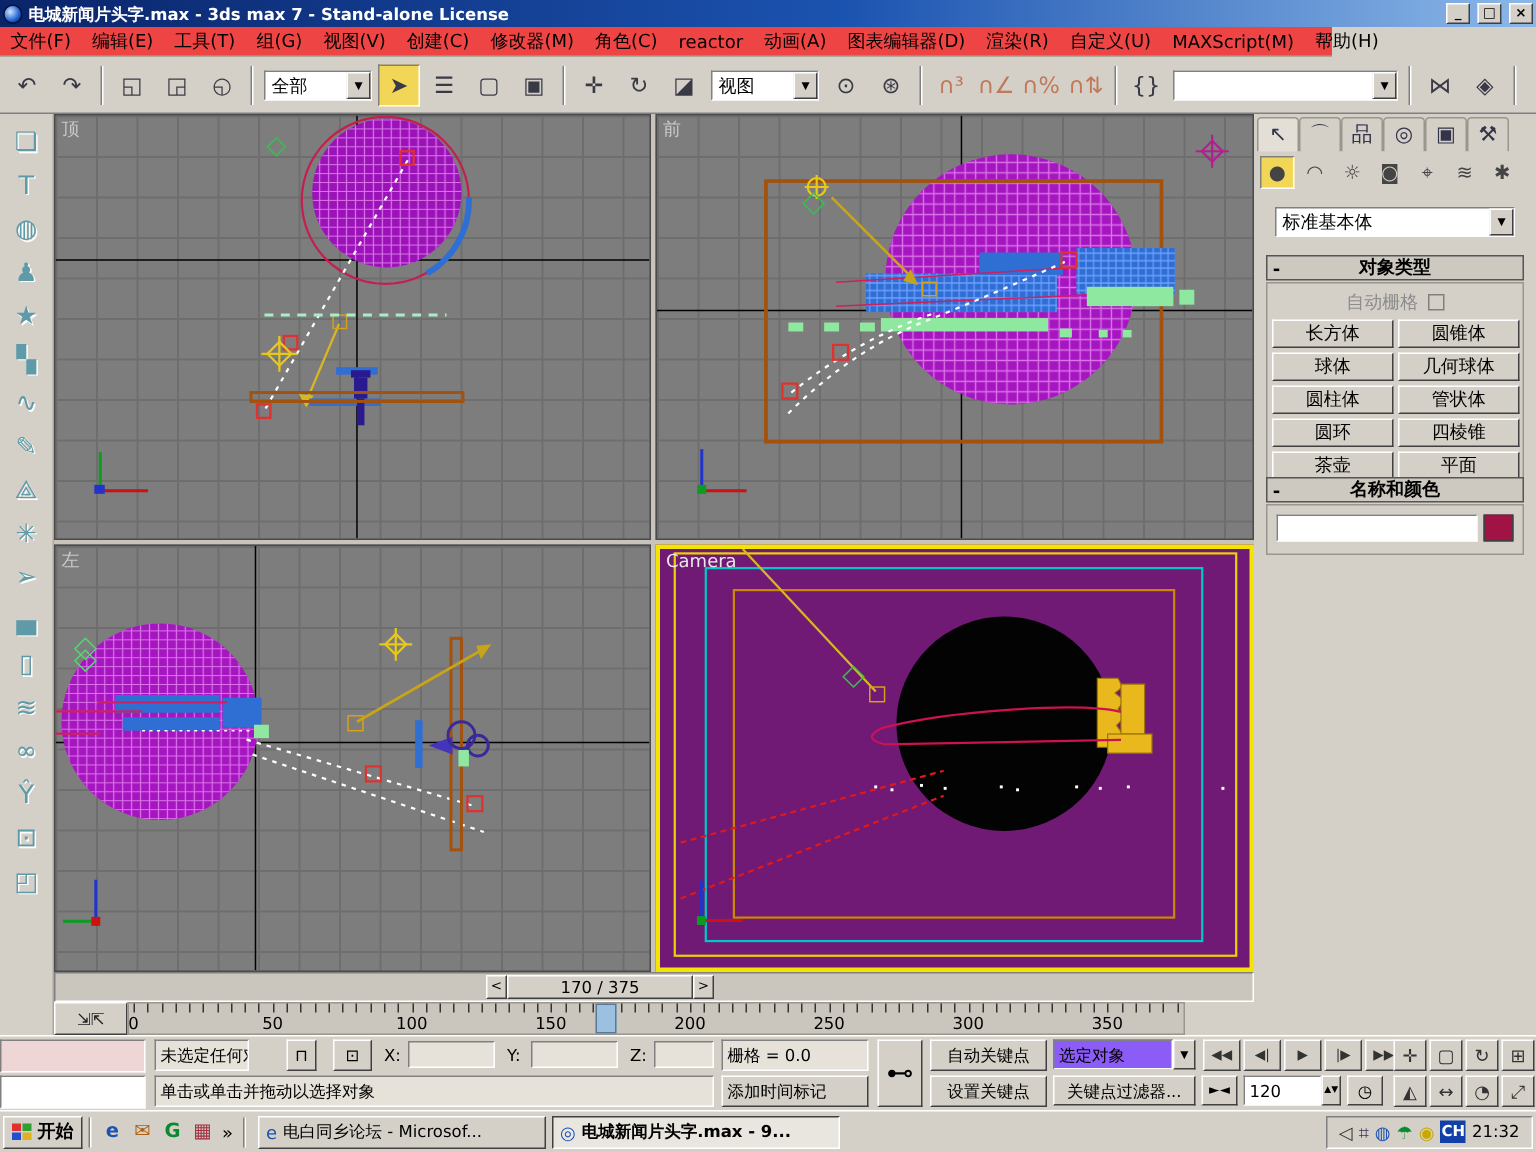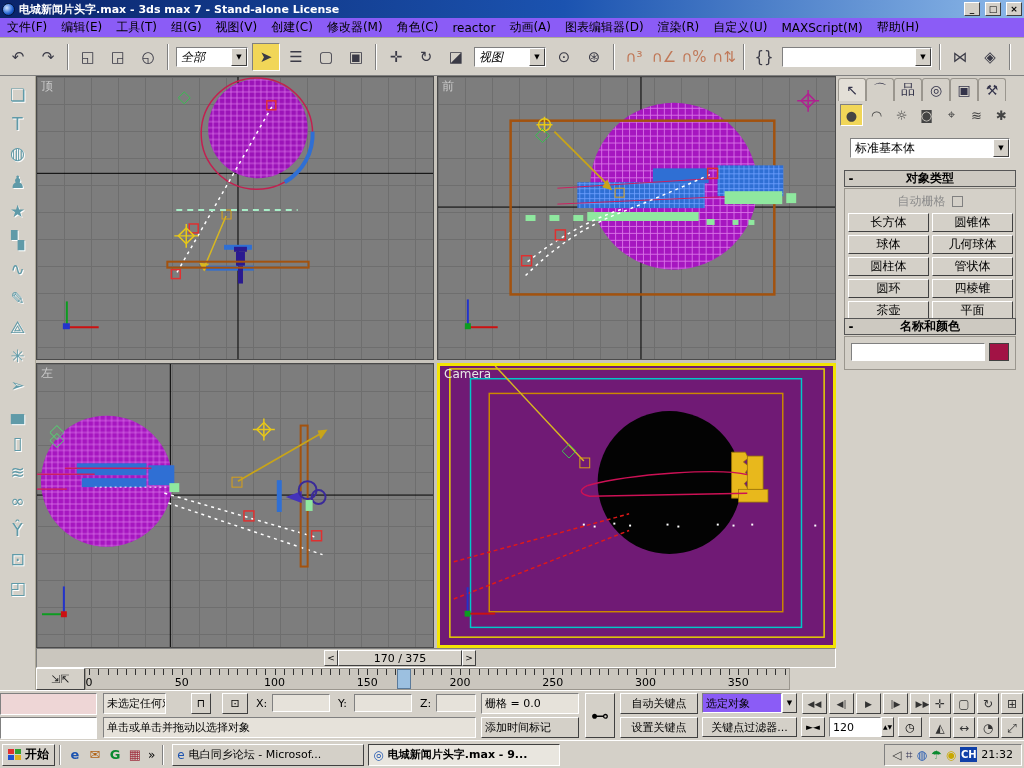--- a/index.html
+++ b/index.html
@@ -13,35 +13,35 @@
     display:flex;align-items:center;gap:4px;padding:0 2px;color:#fff;
     font-size:11px;font-weight:bold;}
   .app-ico{width:13px;height:13px;border-radius:50%;
     background:radial-gradient(circle at 35% 35%,#cfe4ff,#1e5fd0 60%,#05205e);
     border:1px solid #02143c;flex:0 0 auto;}
   .titlebar .title{flex:1;white-space:nowrap;overflow:hidden;}
   .winbtn{width:16px;height:14px;background:#d4d0c8;border:1px solid;
     border-color:#fff #404040 #404040 #fff;color:#000;font-size:9px;
     display:flex;align-items:center;justify-content:center;margin-left:1px;}
   
-  .menubar{position:absolute;left:0;top:18px;width:1024px;height:20px;
-    background:#8b5cf6;display:flex;align-items:center;font-size:12px;
+  .menubar{position:absolute;left:0;top:18px;width:888px;height:20px;
+    background:#ef4444;display:flex;align-items:center;font-size:12px;
     color:#000;border-bottom:1px solid #aca899;}
   .menu-item{padding:2px 7px;white-space:nowrap;}
   
   .toolbar{position:absolute;left:0;top:39px;width:1024px;height:37px;
     background:#d4d0c8;display:flex;align-items:center;padding-left:3px;
     border-bottom:1px solid #808080;}
   .tb-btn{width:28px;height:28px;display:flex;align-items:center;justify-content:center;
     font-size:15px;color:#3a3a46;margin:0 1px;border:1px solid transparent;flex:0 0 auto;}
   .tb-btn.active{background:#f1d658;border-color:#808080 #fff #fff #808080;}
   .tb-sep{width:2px;height:26px;border-left:1px solid #808080;border-right:1px solid #fff;
     margin:0 4px;flex:0 0 auto;}
   .tb-drop{height:20px;display:flex;margin:0 3px;flex:0 0 auto;background:#fff;
-    border:1px solid;border-color:#808080 #fff #fff #808080;font-size:12px;font-style:italic;}
+    border:1px solid;border-color:#808080 #fff #fff #808080;font-size:12px;}
   .tb-drop-f{flex:1;padding:1px 4px;overflow:hidden;white-space:nowrap;}
   .tb-drop-a{width:16px;background:#d4d0c8;border:1px solid;
     border-color:#fff #404040 #404040 #fff;font-size:7px;display:flex;
     align-items:center;justify-content:center;color:#000;}
   .snapc{color:#c07858;}
   
   .left-toolbar{position:absolute;left:0;top:76px;width:36px;height:614px;
     background:#d4d0c8;display:flex;flex-direction:column;align-items:center;
     padding-top:4px;border-right:1px solid #aca899;}
   .lt-btn{width:28px;height:29px;display:flex;align-items:center;justify-content:center;

